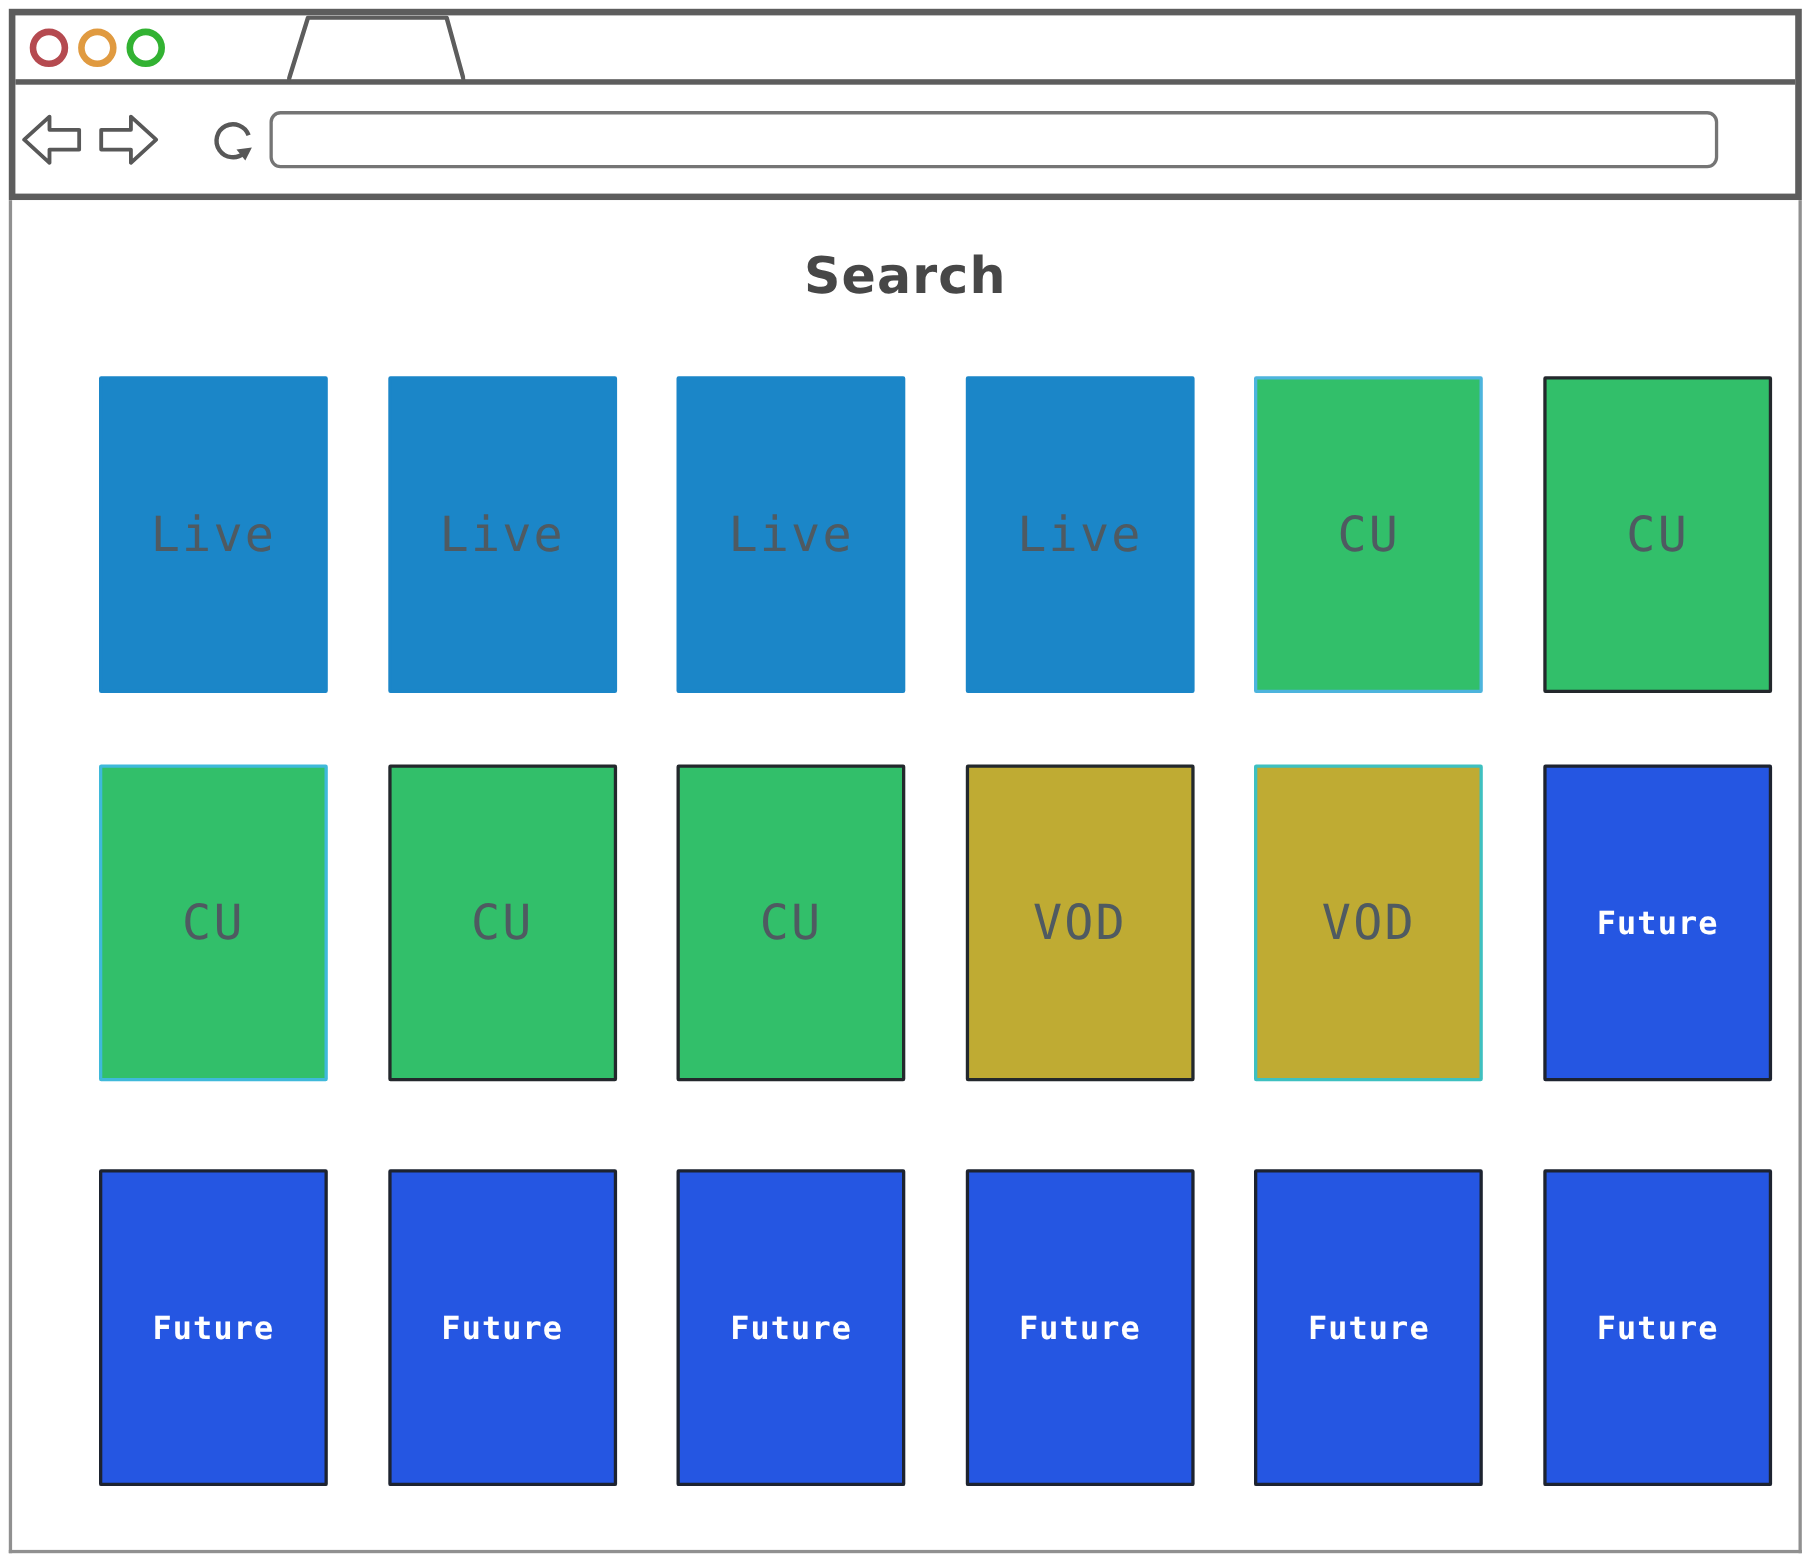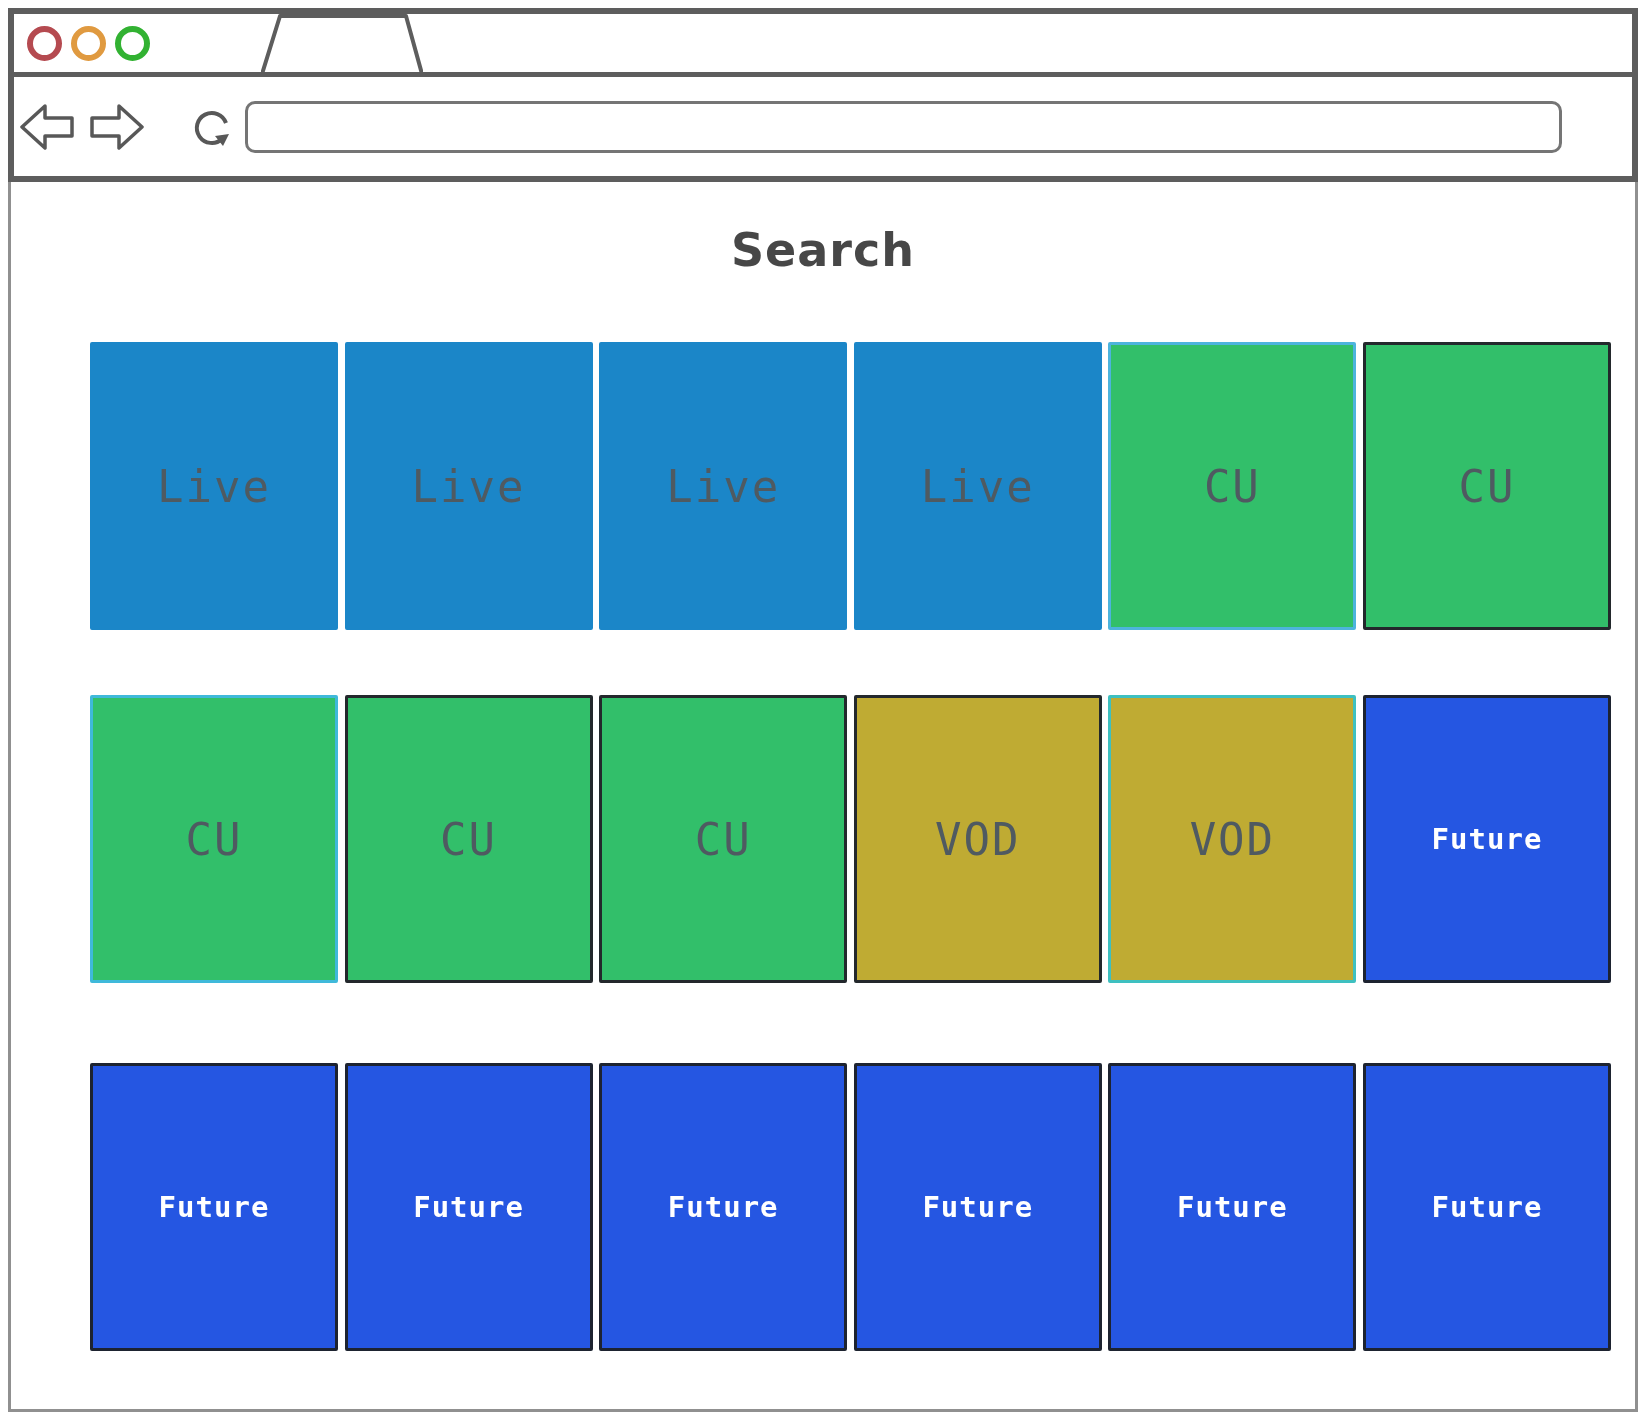--- a/index.html
+++ b/index.html
@@ -27,21 +27,21 @@
            background:#fff;overflow:hidden;}
   .page-title{margin:38px 0 0;line-height:60px;font-size:46px;text-align:center;
               color:#474747;font-weight:700;letter-spacing:1px;}
 
   .grid-row{display:flex;justify-content:space-between;
             padding-left:79px;padding-right:24px;}
   .row-1{margin-top:62px;}
   .row-2{margin-top:65px;}
   .row-3{margin-top:80px;}
 
-  .card{width:248px;height:288px;display:flex;align-items:center;justify-content:center;
+  .card{width:208px;height:288px;display:flex;align-items:center;justify-content:center;
         border:3px solid transparent;box-sizing:border-box;border-radius:2px;}
   .card-label{font-family:"DejaVu Sans Mono","Liberation Mono",monospace;
               font-size:44px;letter-spacing:2px;}
   .card-future .card-label{font-size:29px;font-weight:700;letter-spacing:1px;}
 </style>
 </head>
 <body>
 
 <div class="chrome">
   <div class="titlebar">

